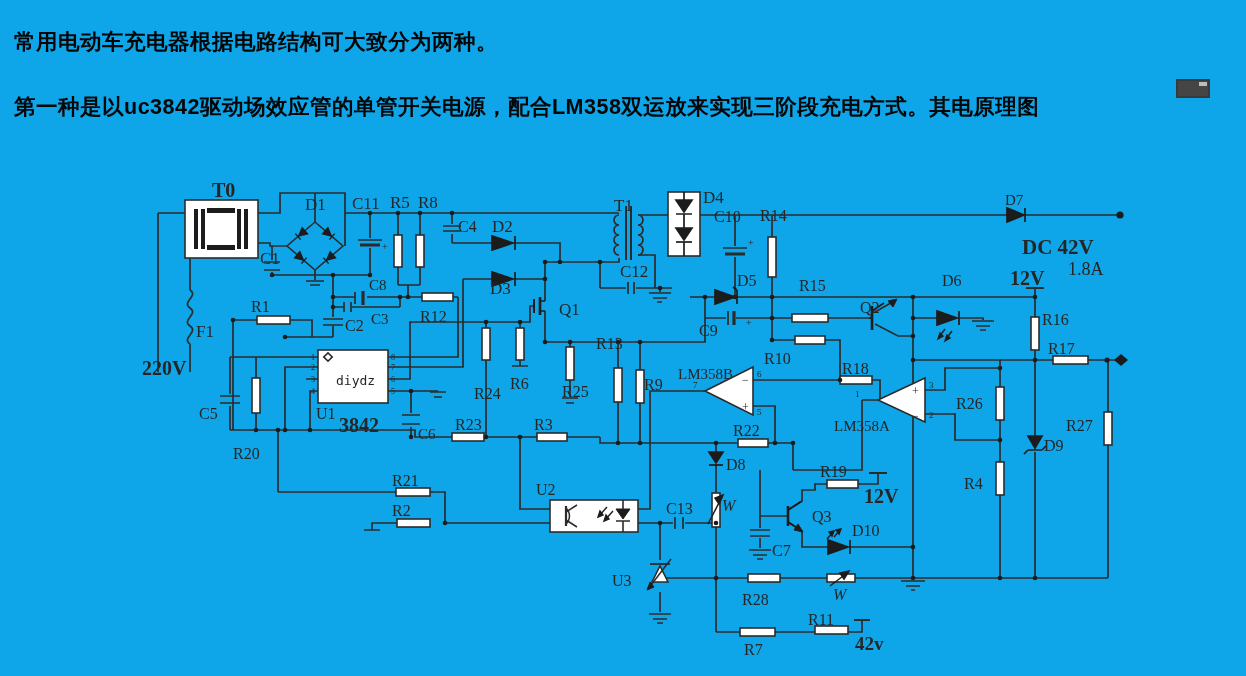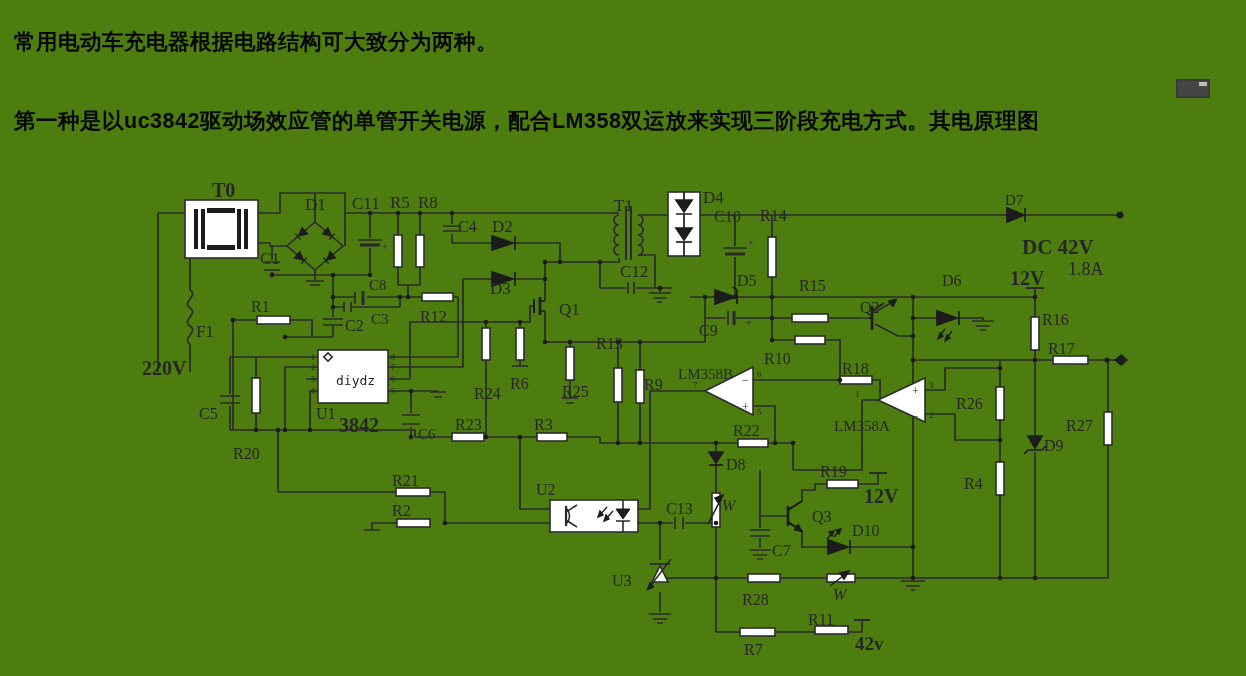--- a/index.html
+++ b/index.html
@@ -1,21 +1,21 @@
 <!DOCTYPE html>
 <html><head>
 <meta charset="utf-8">
 <style>
   html,body{margin:0;padding:0;background:#ffffff;}
-  .screenshot{position:relative;width:1246px;height:676px;background:#4d7c0f;overflow:hidden;
+  .screenshot{position:relative;width:1246px;height:676px;background:#0ea5e9;overflow:hidden;
               font-family:"Liberation Sans",sans-serif;}
   .para{position:absolute;left:14px;font-size:21.5px;font-weight:600;color:#060606;
         letter-spacing:0.5px;white-space:nowrap;}
   #p1{top:5px;}
-  #p2{top:84px;margin-top:22px;}
+  #p2{top:70px;margin-top:22px;}
   .artifact{position:absolute;left:1176px;top:79px;width:34px;height:19px;background:#454545;
             box-shadow:inset 0 0 0 2px #3a3a3a;}
   .artifact:after{content:"";position:absolute;right:3px;top:3px;width:8px;height:4px;background:#bdbdbd;}
   svg{position:absolute;left:0;top:0;}
   svg text{user-select:none;}
 </style>
 </head>
 <body>
 
 <div class="screenshot">

